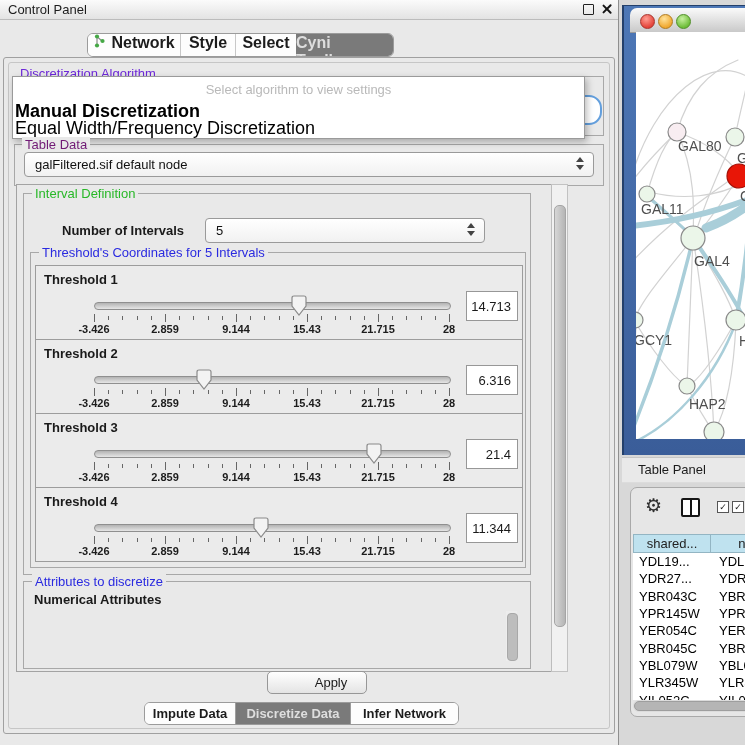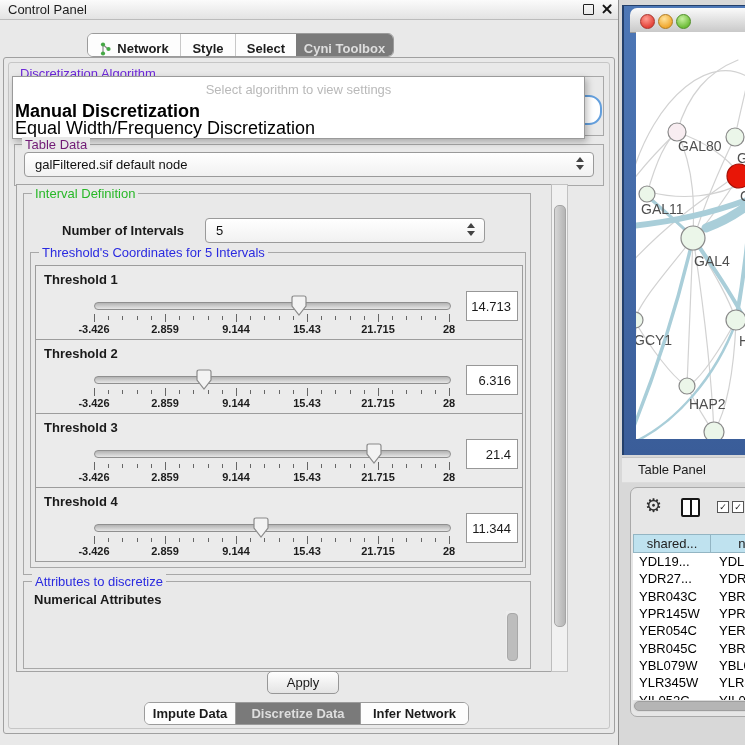--- a/index.html
+++ b/index.html
@@ -14,21 +14,21 @@
                border-bottom:1px solid #bcbcbc;}
   #cp-title{left:8px;top:2px;font-size:13px;color:#1c1c1c;}
   .float-icon{left:583px;top:4px;width:9px;height:9px;border:1.5px solid #222;border-radius:1px;}
   .x-icon{left:601px;top:3px;width:11px;height:11px;}
   .x-icon::before,.x-icon::after{content:"";position:absolute;left:5px;top:0;width:2.4px;height:12px;background:#161616;border-radius:1px;}
   .x-icon::before{transform:rotate(45deg);} .x-icon::after{transform:rotate(-45deg);}
 
   
   #top-tabs{left:87px;top:33px;height:22px;display:flex;border:1px solid #9b9b9b;border-radius:6px;
             overflow:hidden;background:#fff;}
-  .ttab{display:flex;align-items:flex-end;justify-content:center;font-weight:600;font-size:13px;
+  .ttab{display:flex;align-items:flex-start;justify-content:center;font-weight:600;font-size:16px;
         color:#1c1c1c;background:#fdfdfd;height:100%;}
   .ttab.sep{border-right:1px solid #c8c8c8;}
   .ttab.dark{background:#7a7a7a;color:#dedede;}
   .net-ic{width:13px;height:14px;margin-right:5px;}
 
   
   #outer-panel{left:3px;top:57px;width:610px;height:675px;border:1px solid #a0a0a0;border-radius:3px;}
   #inner-panel{left:8px;top:62px;width:600px;height:665px;border:1px solid #c6c6c6;border-radius:3px;background:#e9e9e9;}
 
   .grp{border:1px solid #a8a8a8;background:#e9e9e9;}
@@ -85,21 +85,21 @@
   
   #attr-grp{left:6px;top:396px;width:506px;height:86px;}
   #attr-sub{left:10px;top:10px;font-weight:700;}
   #attr-list{left:14px;top:28px;width:480px;height:52px;background:#fff;border:1px solid #b5b5b5;overflow:hidden;}
   .attr-item{padding-left:8px;font-size:13px;line-height:17px;color:#111;}
   #attr-sb{left:482px;top:29px;width:11px;height:50px;background:#ededed;}
   #attr-sb-thumb{left:1px;top:2px;width:9px;height:46px;border-radius:4px;background:#bdbdbd;border:1px solid #a8a8a8;}
 
   
   #apply-btn{left:267px;top:671px;width:70px;height:21px;border:1px solid #979797;border-radius:5px;
-             background:linear-gradient(#ffffff,#e4e4e4);text-align:center;line-height:21px;font-size:13px;}
+             background:linear-gradient(#ffffff,#e4e4e4);text-align:center;line-height:21px;font-size:13px;padding-left:28px;}
   #bottom-tabs{left:144px;top:702px;height:21px;display:flex;border:1px solid #9b9b9b;border-radius:6px;overflow:hidden;background:#fff;}
   .btab{display:flex;align-items:center;justify-content:center;font-weight:600;font-size:13px;background:#fdfdfd;color:#1c1c1c;height:100%;}
   .btab.sep{border-right:1px solid #9e9e9e;}
   .btab.dark{background:#7a7a7a;color:#dedede;}
 
   
   #net-window{left:622px;top:5px;width:123px;height:449px;background:linear-gradient(#4d77b6,#3a5d99);
               border-left:2px solid #24406b;border-top:1px solid #24406b;}
   #net-titlebar{left:6px;top:2px;right:0;height:24px;background:linear-gradient(#fafafa,#c9c9c9);
                 border-top-left-radius:7px;border-bottom:1px solid #9a9a9a;}
@@ -405,21 +405,21 @@
   <div class="abs" id="vp-scrollbar">
     <div class="abs" id="vp-thumb"></div>
   </div>
 
   <div class="abs" id="apply-btn">Apply</div>
 
   <div class="abs" id="bottom-tabs">
     <div class="btab sep" style="width:90px">
       <span>Impute Data</span>
     </div>
-    <div class="btab dark" style="width:124px">
+    <div class="btab dark" style="width:114px">
       <span>Discretize Data</span>
     </div>
     <div class="btab" style="width:107px;border-left:1px solid #9b9b9b">
       <span>Infer Network</span>
     </div>
   </div>
 </div>
 
 <div class="abs" id="net-window">
   <div class="abs" id="net-titlebar">

